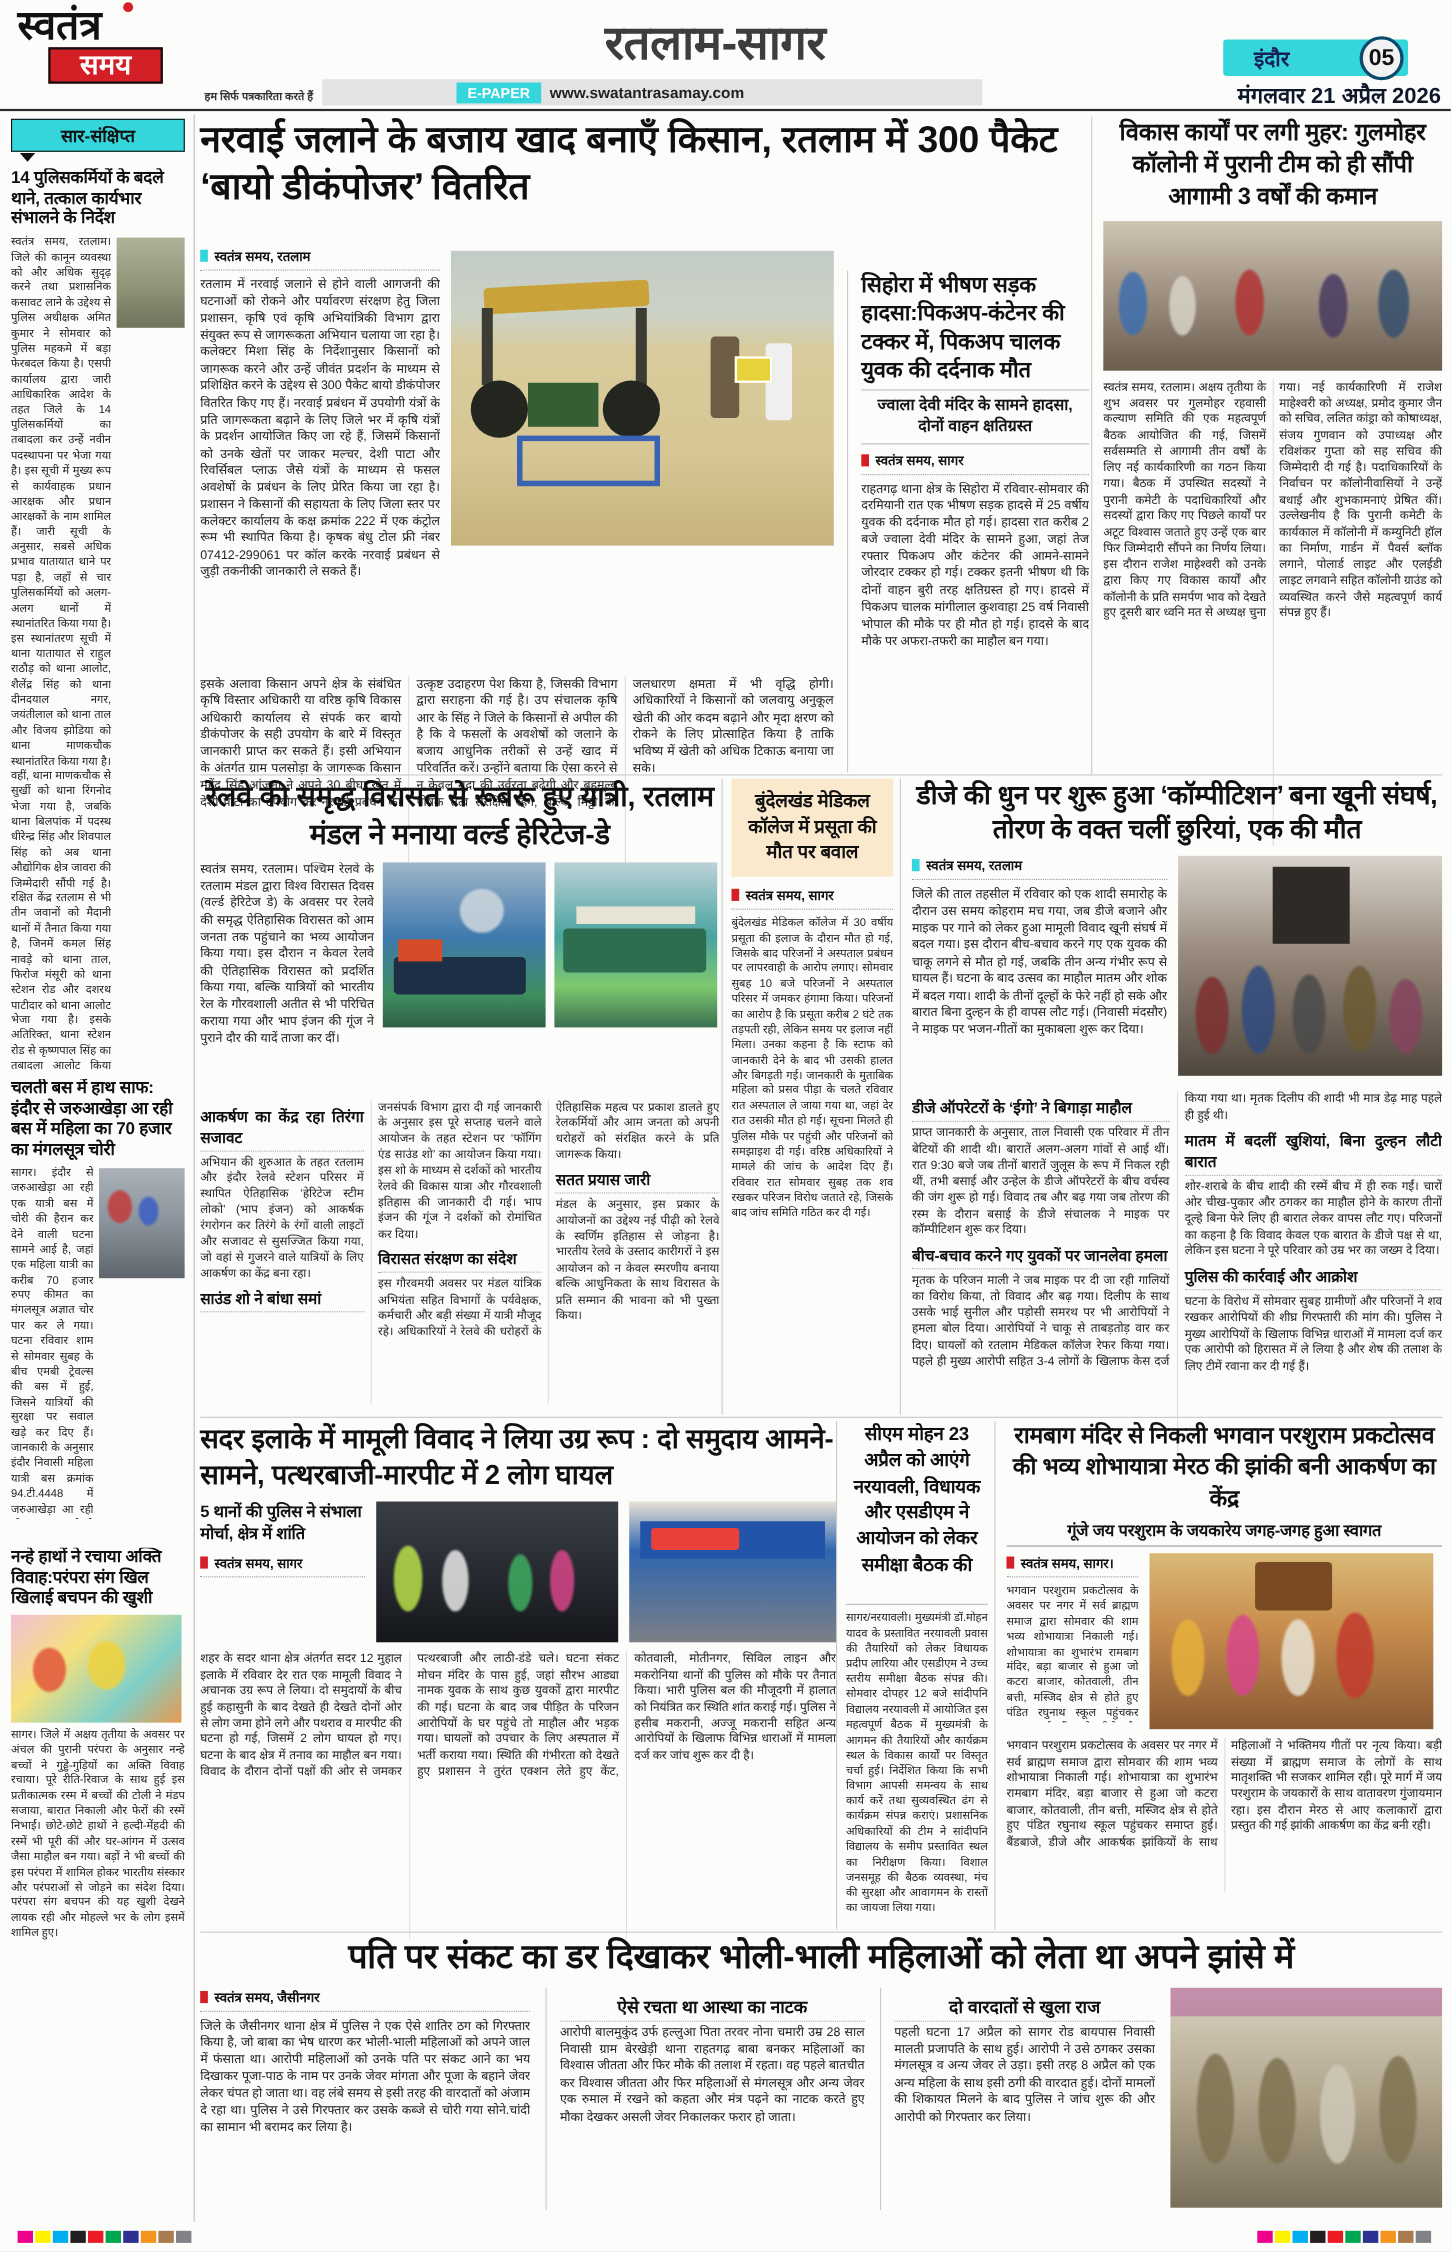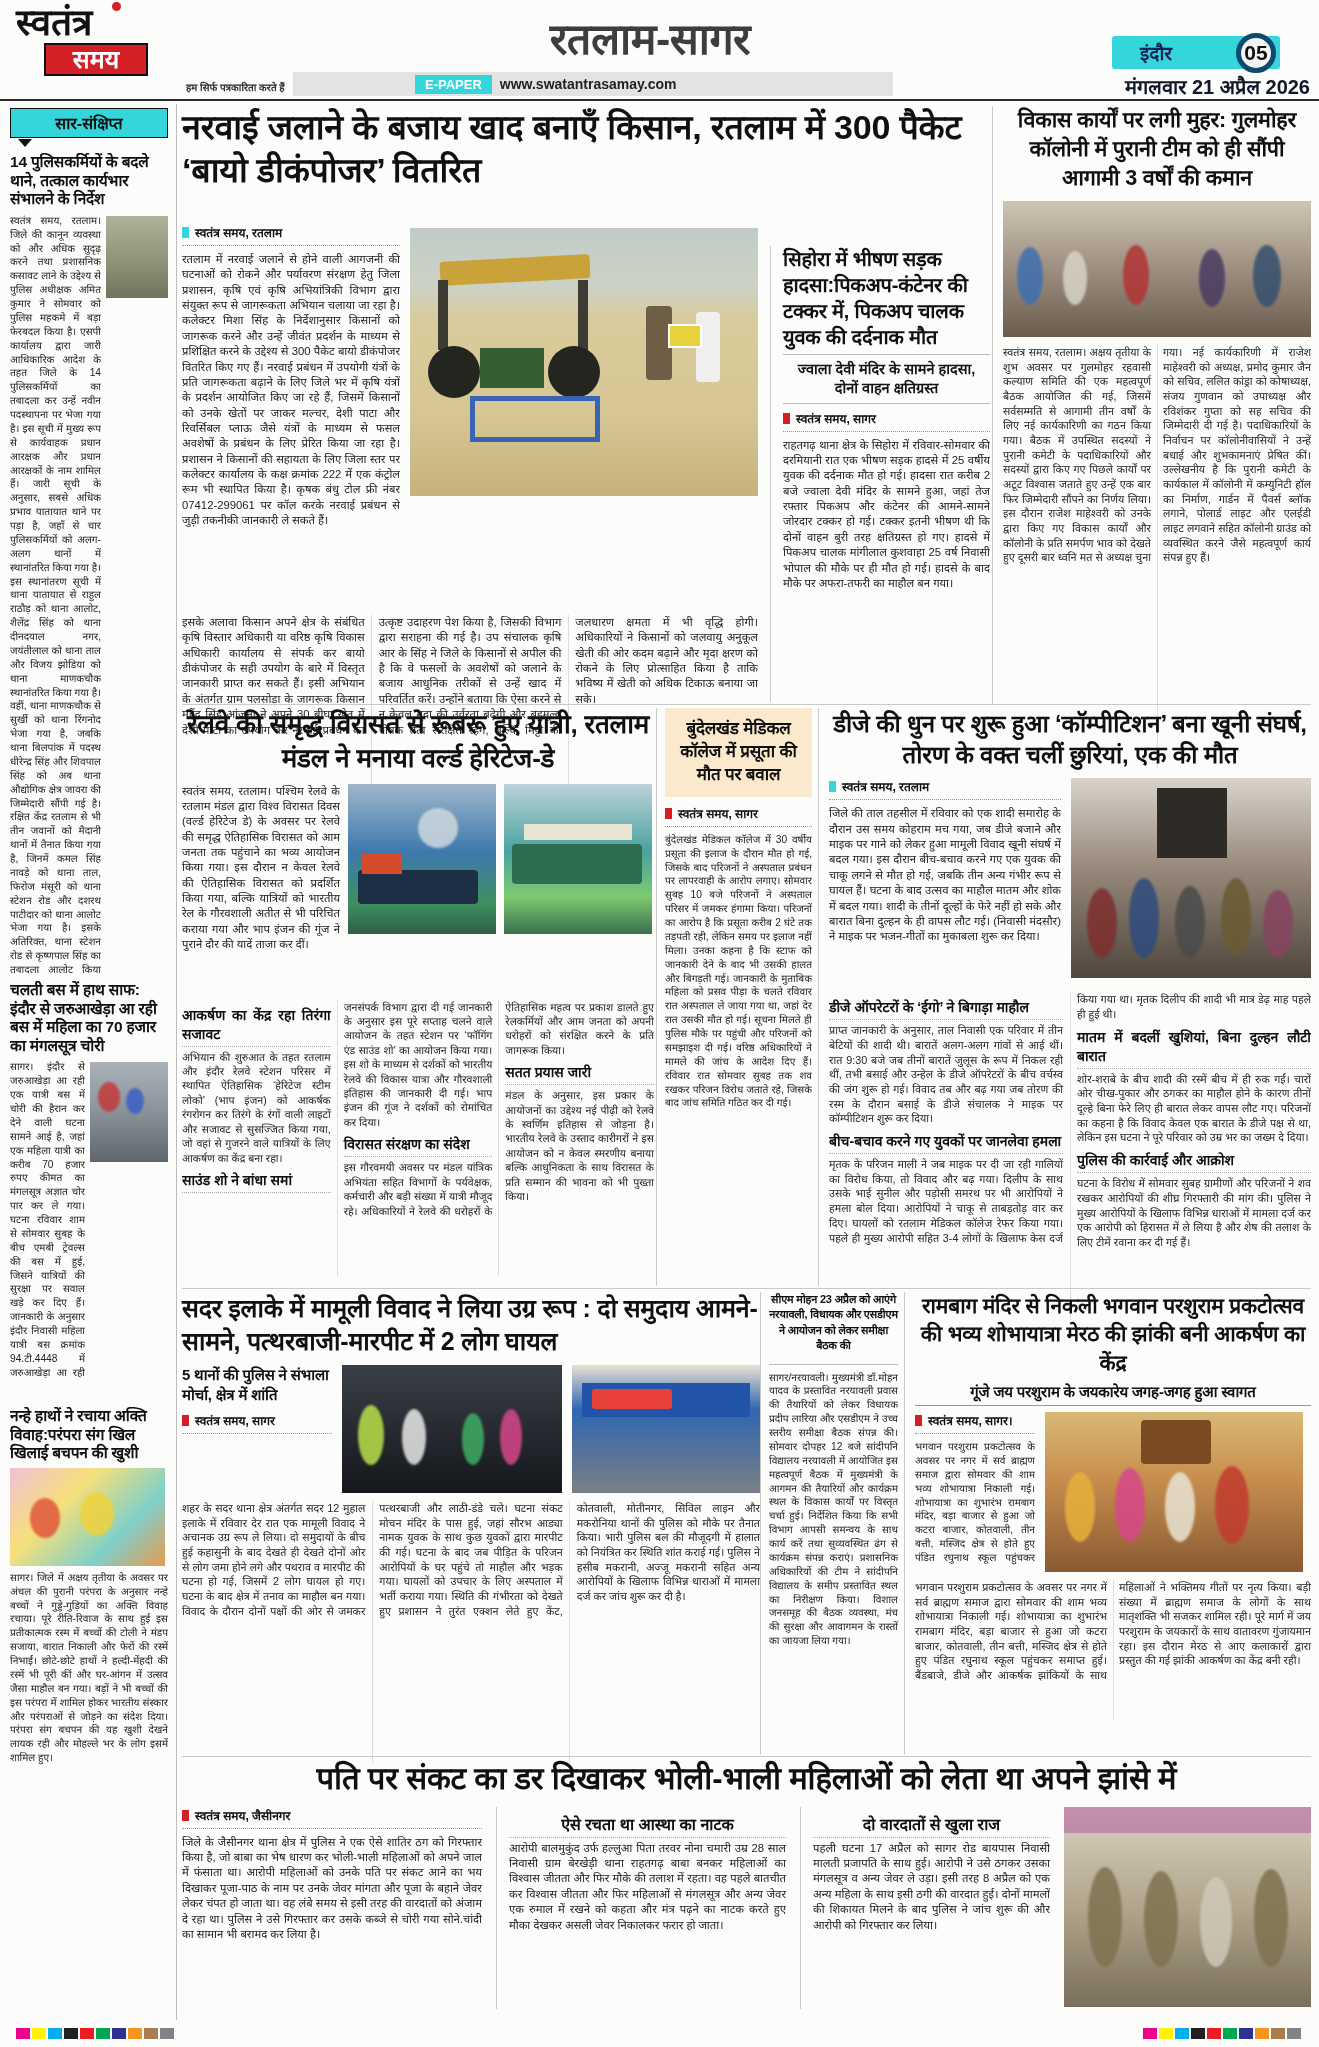--- a/index.html
+++ b/index.html
@@ -49,21 +49,21 @@
       <div style="margin:2px 0 0 28px;width:104px;background:#d51f26;border:2px solid #111;color:#fff;font-weight:900;font-size:25px;text-align:center;line-height:1.15">समय</div>
     </div>
     <div class="abs" style="left:186px;top:80px;font-size:10px;color:#333;font-weight:600">हम सिर्फ पत्रकारिता करते हैं</div>
     <div class="abs center" style="left:360px;top:8px;width:580px;font-size:43px;font-weight:800;color:#3d3d3d;letter-spacing:-.5px">रतलाम-सागर</div>
     <div class="abs" style="left:293px;top:72px;width:600px;height:24px;background:#e3e3e3;display:flex;align-items:center">
       <span style="margin-left:122px;background:#35d6db;color:#fff;font-weight:800;font-size:13px;padding:2px 10px">E-PAPER</span>
       <span style="margin-left:8px;font-weight:700;font-size:14px;color:#222">www.swatantrasamay.com</span>
     </div>
     <div class="abs" style="left:1112px;top:36px;width:168px;height:33px;background:#35d6db;border-radius:3px;display:flex;align-items:center;justify-content:space-between;padding:0 4px 0 28px">
       <span style="font-weight:800;font-size:19px;color:#15225a">इंदौर</span>
-      <span style="width:40px;height:40px;background:#f2f2f2;border:5px solid #0c4a6e;border-radius:50%;display:flex;align-items:center;justify-content:center;font-weight:900;font-size:21px;color:#111">05</span>
+      <span style="width:40px;height:40px;background:#f2f2f2;border:3px solid #0c4a6e;border-radius:50%;display:flex;align-items:center;justify-content:center;font-weight:900;font-size:21px;color:#111">05</span>
     </div>
     <div class="abs" style="left:1022px;top:73px;width:288px;text-align:right;font-weight:800;font-size:20px;color:#0f172a">मंगलवार 21 अप्रैल 2026</div>
   </div>
 
   <div class="abs" style="left:8px;top:104px;width:169px;height:1916px;border-right:1px solid #bdbdbd;padding:4px 8px 0 2px">
     <div style="background:#35d6db;border:1px solid #111;font-weight:800;font-size:16px;text-align:center;padding:3px 0;color:#111">सार-संक्षिप्त</div>
     <div style="width:0;height:0;border-left:7px solid transparent;border-right:7px solid transparent;border-top:8px solid #111;margin:1px 0 6px 8px"></div>
 
     <div style="height:820px;overflow:hidden">
       <div class="hl" style="font-size:15.5px;margin-bottom:5px">14 पुलिसकर्मियों के बदले थाने, तत्काल कार्यभार संभालने के निर्देश</div>
@@ -228,21 +228,21 @@
       </div>
       <div class="ph shop" style="width:188px;height:128px">
         <div class="abs" style="left:10px;top:18px;width:168px;height:34px;background:#2255aa"></div>
         <div class="abs" style="left:20px;top:24px;width:80px;height:20px;background:#e8413c;border-radius:3px"></div>
       </div>
     </div>
     <div class="bodytxt" style="margin-top:8px;height:262px;column-count:3;column-gap:14px;column-rule:1px solid #ddd;font-size:10.8px">शहर के सदर थाना क्षेत्र अंतर्गत सदर 12 मुहाल इलाके में रविवार देर रात एक मामूली विवाद ने अचानक उग्र रूप ले लिया। दो समुदायों के बीच हुई कहासुनी के बाद देखते ही देखते दोनों ओर से लोग जमा होने लगे और पथराव व मारपीट की घटना हो गई, जिसमें 2 लोग घायल हो गए। घटना के बाद क्षेत्र में तनाव का माहौल बन गया। विवाद के दौरान दोनों पक्षों की ओर से जमकर पत्थरबाजी और लाठी-डंडे चले। घटना संकट मोचन मंदिर के पास हुई, जहां सौरभ आड्या नामक युवक के साथ कुछ युवकों द्वारा मारपीट की गई। घटना के बाद जब पीड़ित के परिजन आरोपियों के घर पहुंचे तो माहौल और भड़क गया। घायलों को उपचार के लिए अस्पताल में भर्ती कराया गया। स्थिति की गंभीरता को देखते हुए प्रशासन ने तुरंत एक्शन लेते हुए केंट, कोतवाली, मोतीनगर, सिविल लाइन और मकरोनिया थानों की पुलिस को मौके पर तैनात किया। भारी पुलिस बल की मौजूदगी में हालात को नियंत्रित कर स्थिति शांत कराई गई। पुलिस ने हसीब मकरानी, अज्जू मकरानी सहित अन्य आरोपियों के खिलाफ विभिन्न धाराओं में मामला दर्ज कर जांच शुरू कर दी है।</div>
   </div>
 
   <div class="abs vr" style="left:760px;top:1292px;width:144px;height:462px;padding:0 6px 0 8px">
-    <div class="hl center" style="font-size:11px;line-height:1.4;border-bottom:1px solid #bbb;padding-bottom:10px">सीएम मोहन 23 अप्रैल को आएंगे नरयावली, विधायक और एसडीएम ने आयोजन को लेकर समीक्षा बैठक की</div>
+    <div class="hl center" style="font-size:17px;line-height:1.4;border-bottom:1px solid #bbb;padding-bottom:23px">सीएम मोहन 23 अप्रैल को आएंगे नरयावली, विधायक और एसडीएम ने आयोजन को लेकर समीक्षा बैठक की</div>
     <div class="bodytxt small" style="margin-top:6px;height:368px">सागर/नरयावली। मुख्यमंत्री डॉ.मोहन यादव के प्रस्तावित नरयावली प्रवास की तैयारियों को लेकर विधायक प्रदीप लारिया और एसडीएम ने उच्च स्तरीय समीक्षा बैठक संपन्न की। सोमवार दोपहर 12 बजे सांदीपनि विद्यालय नरयावली में आयोजित इस महत्वपूर्ण बैठक में मुख्यमंत्री के आगमन की तैयारियों और कार्यक्रम स्थल के विकास कार्यों पर विस्तृत चर्चा हुई। निर्देशित किया कि सभी विभाग आपसी समन्वय के साथ कार्य करें तथा सुव्यवस्थित ढंग से कार्यक्रम संपन्न कराएं। प्रशासनिक अधिकारियों की टीम ने सांदीपनि विद्यालय के समीप प्रस्तावित स्थल का निरीक्षण किया। विशाल जनसमूह की बैठक व्यवस्था, मंच की सुरक्षा और आवागमन के रास्तों का जायजा लिया गया।</div>
   </div>
 
   <div class="abs vr" style="left:904px;top:1292px;width:407px;height:462px;padding-left:10px">
     <div class="hl center" style="font-size:21px;line-height:1.35">रामबाग मंदिर से निकली भगवान परशुराम प्रकटोत्सव की भव्य शोभायात्रा मेरठ की झांकी बनी आकर्षण का केंद्र</div>
     <div class="hl center" style="font-size:15px;border-bottom:1px solid #999;padding:6px 0 4px;margin-bottom:6px">गूंजे जय परशुराम के जयकारेय जगह-जगह हुआ स्वागत</div>
     <div style="display:flex;gap:10px">
       <div style="width:120px">
         <div class="byline">
             <span class="sq red"></span>

